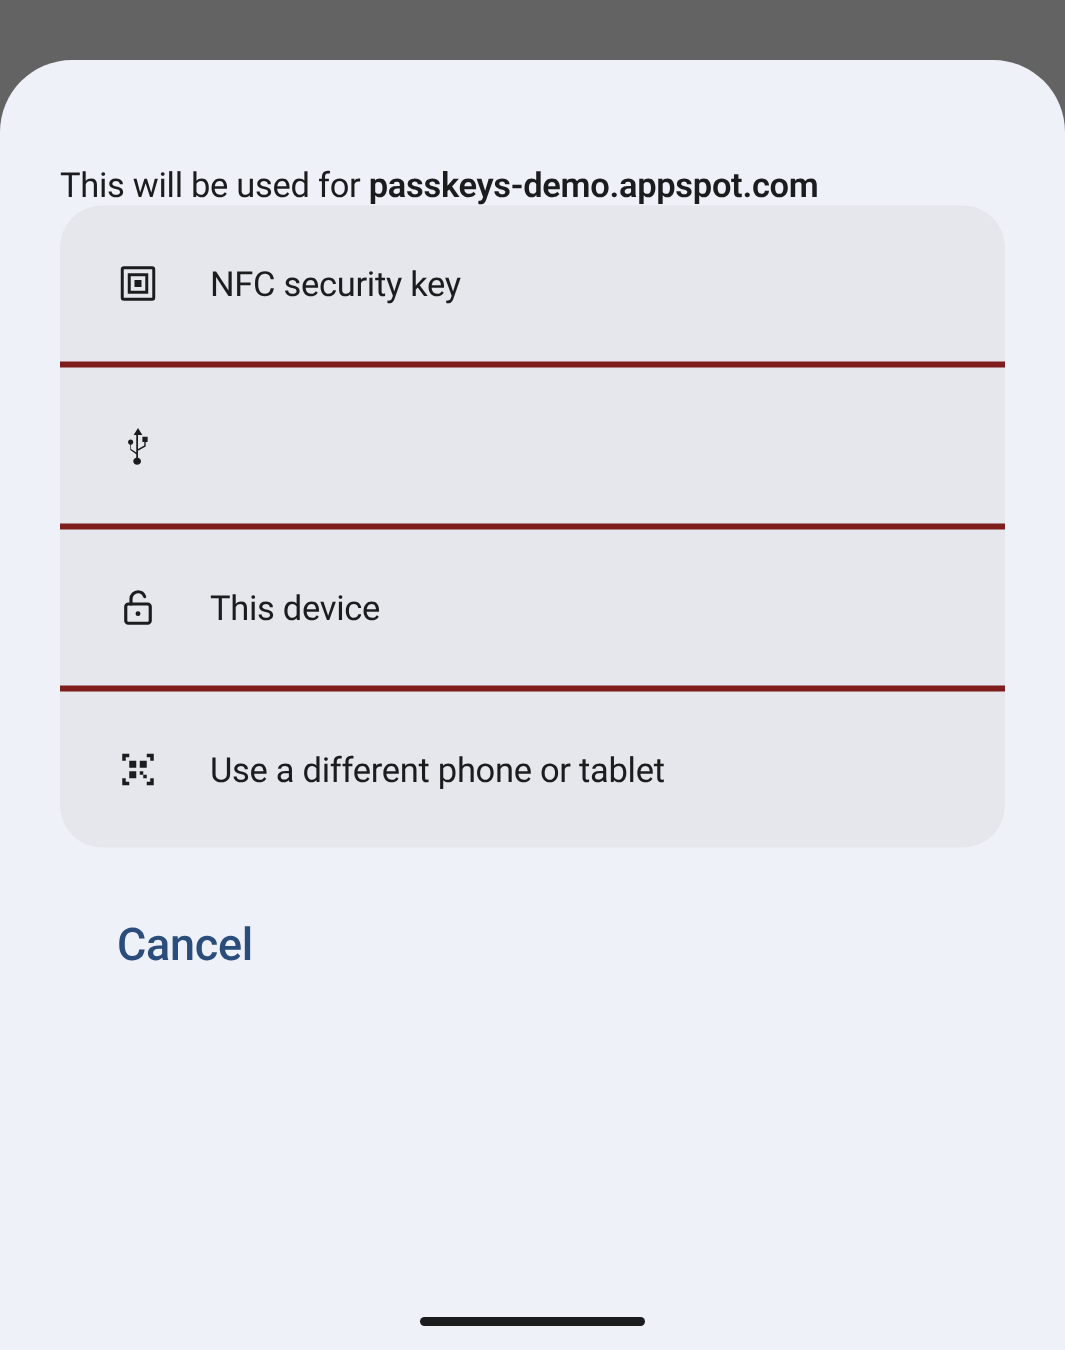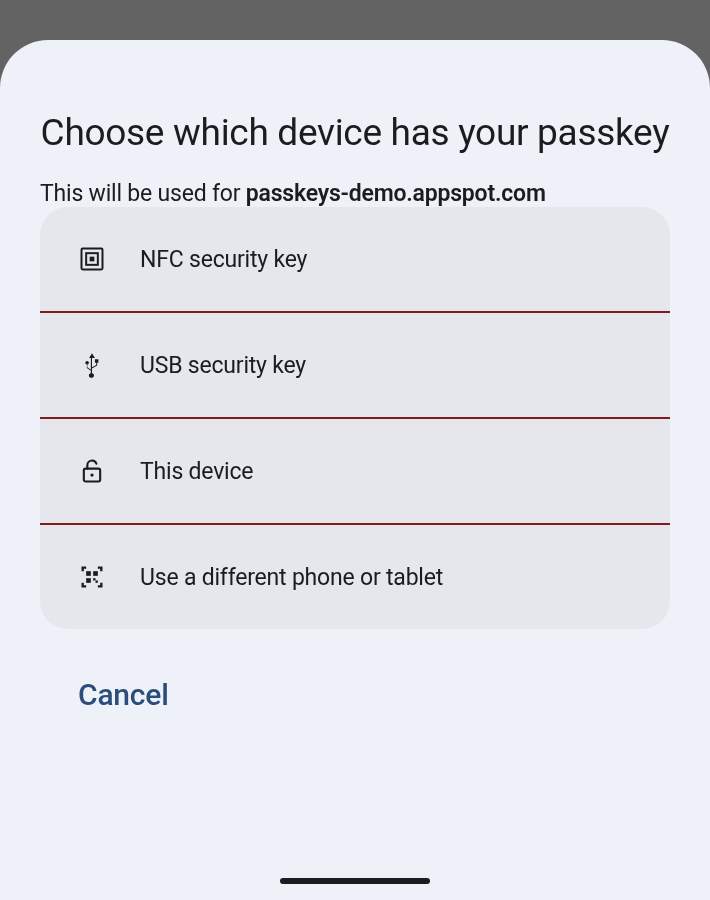--- a/index.html
+++ b/index.html
@@ -47,21 +47,21 @@
       background: #e6e6ed;
       border-radius: 28px;
       overflow: hidden;
     }
     .option {
       display: flex;
       align-items: center;
       padding: 38px 38px;
       gap: 34px;
       cursor: pointer;
-      border-bottom: 2px solid #7f1d1d;
+      border-bottom: 4px solid #7f1d1d;
     }
     .option:last-child {
       border-bottom: none;
     }
     .option-icon {
       width: 28px;
       height: 28px;
       display: flex;
       align-items: center;
       justify-content: center;
@@ -94,21 +94,20 @@
       width: 150px;
       height: 6px;
       background: #1a1c1e;
       border-radius: 3px;
     }
   </style>
 </head>
 <body>
 
 <div class="sheet">
-  <h1 class="title">Choose which device has your passkey</h1>
   <p class="subtitle">
     <span>This will be used for </span><span class="domain">passkeys-demo.appspot.com</span>
   </p>
 
   <div class="options">
     <div class="option">
       <span class="option-icon">
         <svg viewBox="0 0 24 24" fill="none" stroke="#1a1c1e" stroke-width="1.7">
           <rect x="3" y="3" width="18" height="18" rx="1"></rect>
           <rect x="7" y="7" width="10" height="10"></rect>
@@ -117,21 +116,20 @@
       </span>
       <span class="option-label">NFC security key</span>
     </div>
 
     <div class="option">
       <span class="option-icon">
         <svg viewBox="0 0 24 24" fill="#1a1c1e">
           <path d="M12 2 L9.5 6 L11 6 L11 16 L8 14 L8 11.5 C8.8 11.5 9.3 10.8 9.3 10 C9.3 9.2 8.6 8.5 7.8 8.5 C7 8.5 6.3 9.2 6.3 10 C6.3 10.8 6.8 11.5 7.6 11.5 L7.6 14.5 L11 17 L11 19 C10 19.2 9.3 20 9.3 21 C9.3 22.2 10.3 23 11.5 23 C12.7 23 13.7 22.2 13.7 21 C13.7 20 13 19.2 12 19 L12 15 L16.4 12.5 L16.4 10 L17.5 10 L17.5 7 L14.5 7 L14.5 10 L15.6 10 L15.6 12 L12 14 L12 6 L14.5 6 Z" stroke="none"></path>
         </svg>
       </span>
-      <span class="option-label">USB security key</span>
     </div>
 
     <div class="option">
       <span class="option-icon">
         <svg viewBox="0 0 24 24" fill="none" stroke="#1a1c1e" stroke-width="1.8">
           <rect x="5" y="10" width="14" height="11" rx="1.5"></rect>
           <path d="M8 10 L8 7 C8 4.8 9.8 3 12 3 C13.8 3 15.3 4.2 15.8 5.8" stroke-linecap="round"></path>
           <circle cx="12" cy="15.5" r="1.4" fill="#1a1c1e" stroke="none"></circle>
         </svg>
       </span>

